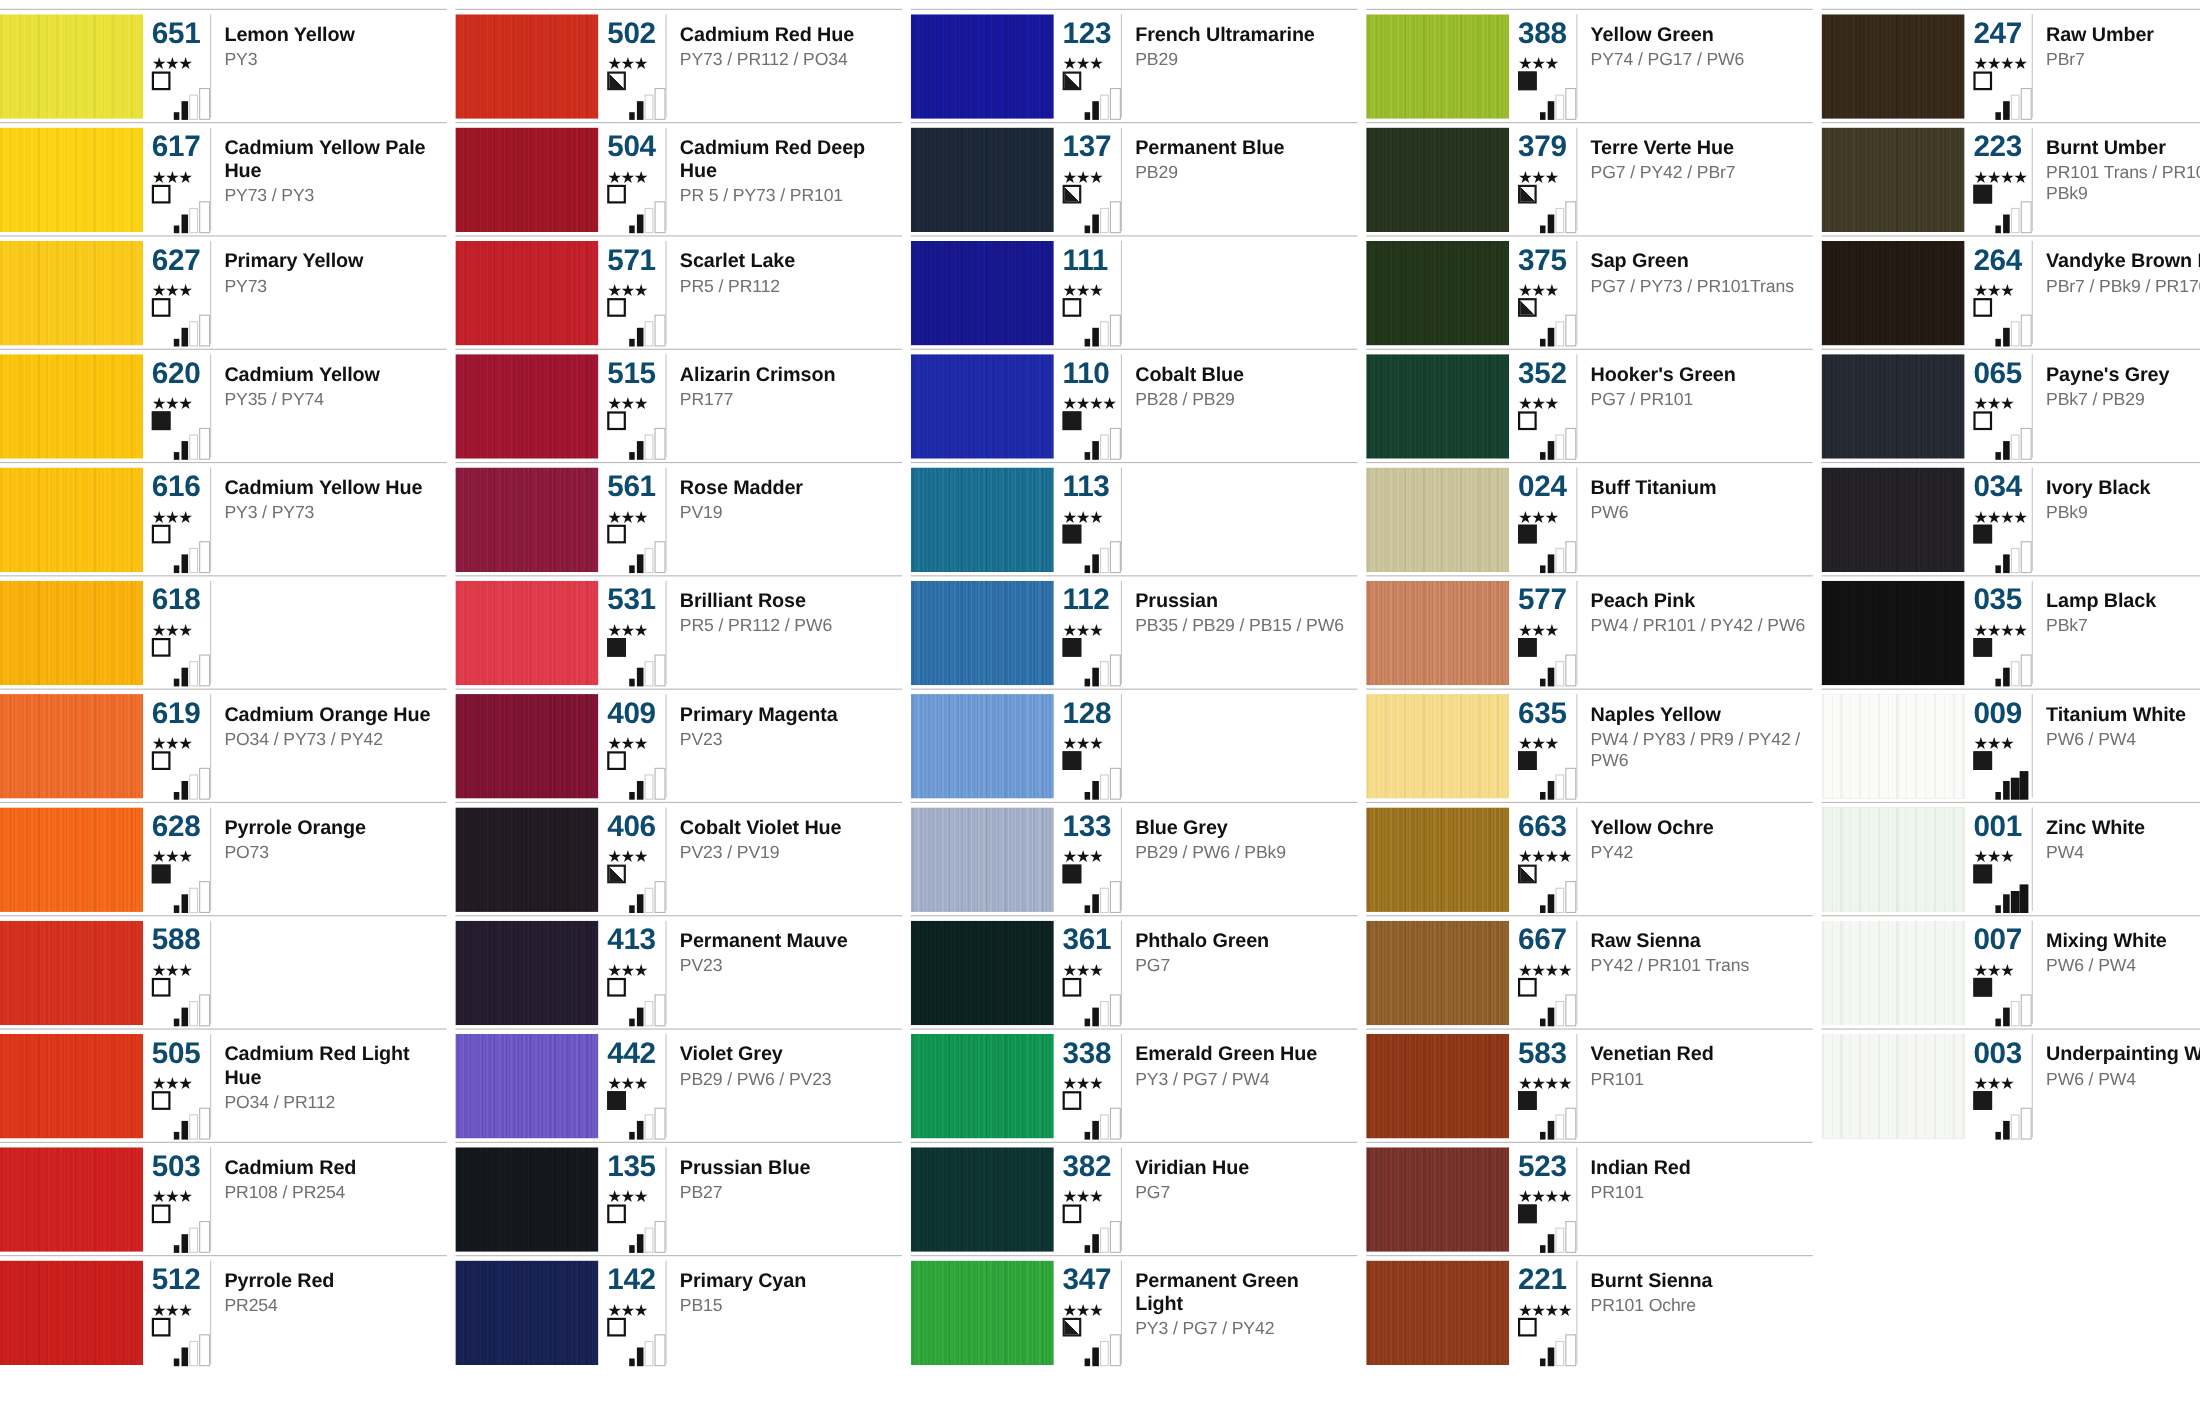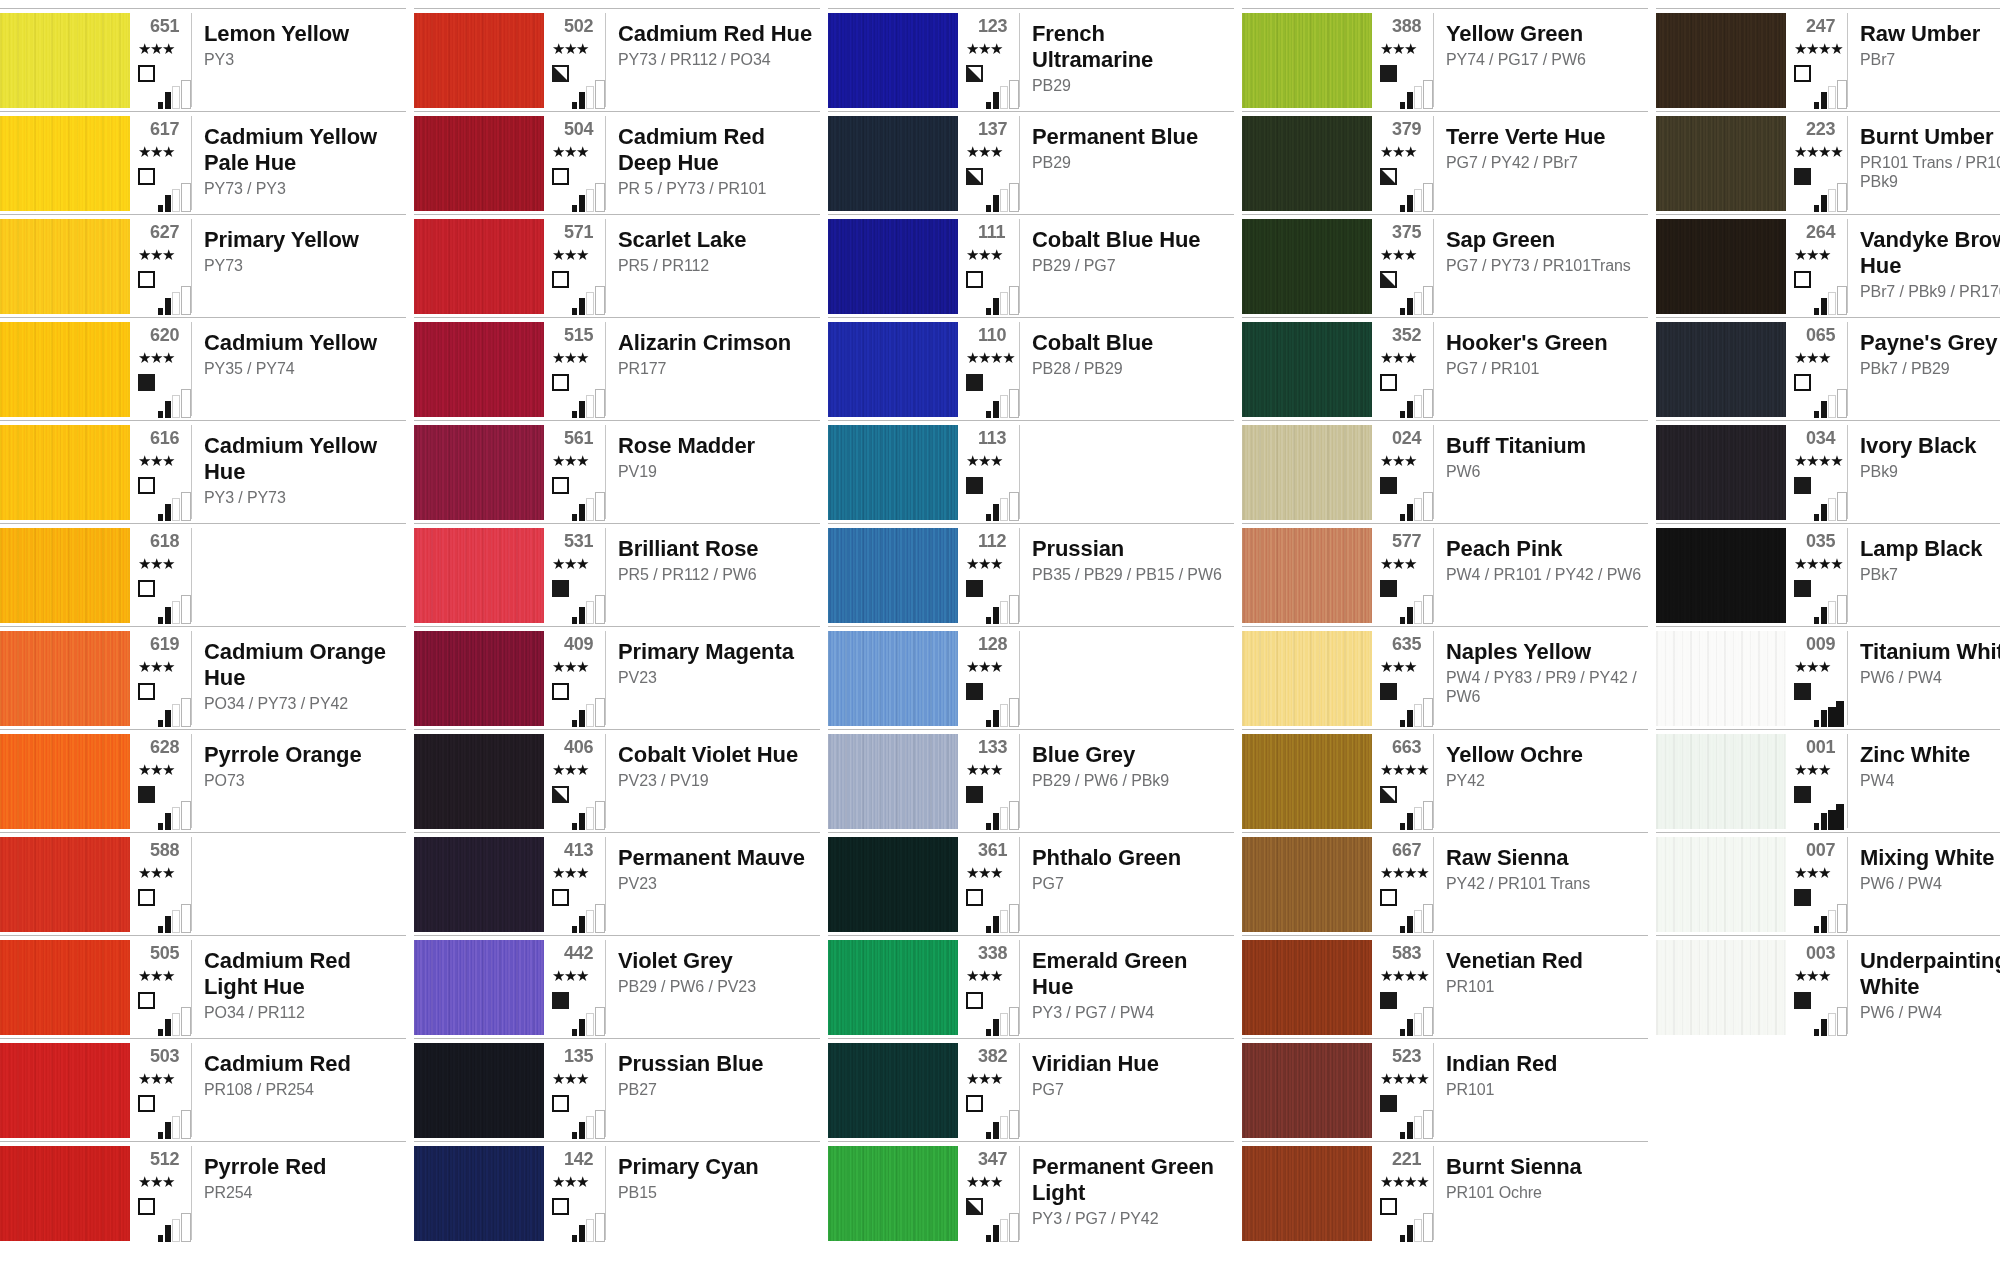--- a/index.html
+++ b/index.html
@@ -81,28 +81,27 @@
     width:62px;
     flex:0 0 62px;
     position:relative;
     padding-left:8px;
     box-sizing:border-box;
     border-right:1px solid #c6c6c6;
     margin-top:4px;
     margin-bottom:4px;
   }
   .code{
-    font-size:18px;
+    font-size:27px;
     font-weight:bold;
-    color:#737373;
+    color:#0c4a6e;
     line-height:1;
     letter-spacing:-.3px;
     margin-top:4px;
     white-space:nowrap;
-    margin-left:12px;
   }
   .stars{
     font-size:15px;
     line-height:1;
     color:#111;
     letter-spacing:-1.4px;
     margin-top:7px;
     font-family:"DejaVu Sans",sans-serif;
     white-space:nowrap;
   }
@@ -144,21 +143,21 @@
   .outln2{ background:#ffffff; border:1.6px solid #b5b5b5; }
 
   
   .label{
     flex:1 1 auto;
     padding:8px 6px 0 12px;
     box-sizing:border-box;
     margin-top:4px;
   }
   .name{
-    font-size:22px;
+    font-size:18px;
     font-weight:bold;
     color:#111;
     line-height:1.18;
     letter-spacing:-.1px;
   }
   .pig{
     font-size:16px;
     color:#6f7072;
     line-height:1.2;
     margin-top:3px;
@@ -803,24 +802,20 @@
           <div class="iconrow">
             <div class="opq "></div>
             <div class="bars">
               <i class="b1"></i>
               <i class="b2"></i>
               <i class="b3 outln"></i>
               <i class="b4 outln2"></i>
             </div>
           </div>
         </div>
-        <div class="label">
-          <div class="name">Cobalt Blue Hue</div>
-          <div class="pig">PB29 / PG7</div>
-        </div>
       </div>
       <div class="row">
         <div class="swatch">
           <div class="base" style="background: rgb(29, 41, 168);"></div>
           <div class="grain"></div>
           <div class="grain2"></div>
         </div>
         <div class="meta">
           <div class="code">110</div>
           <div class="stars">★★★★</div>

